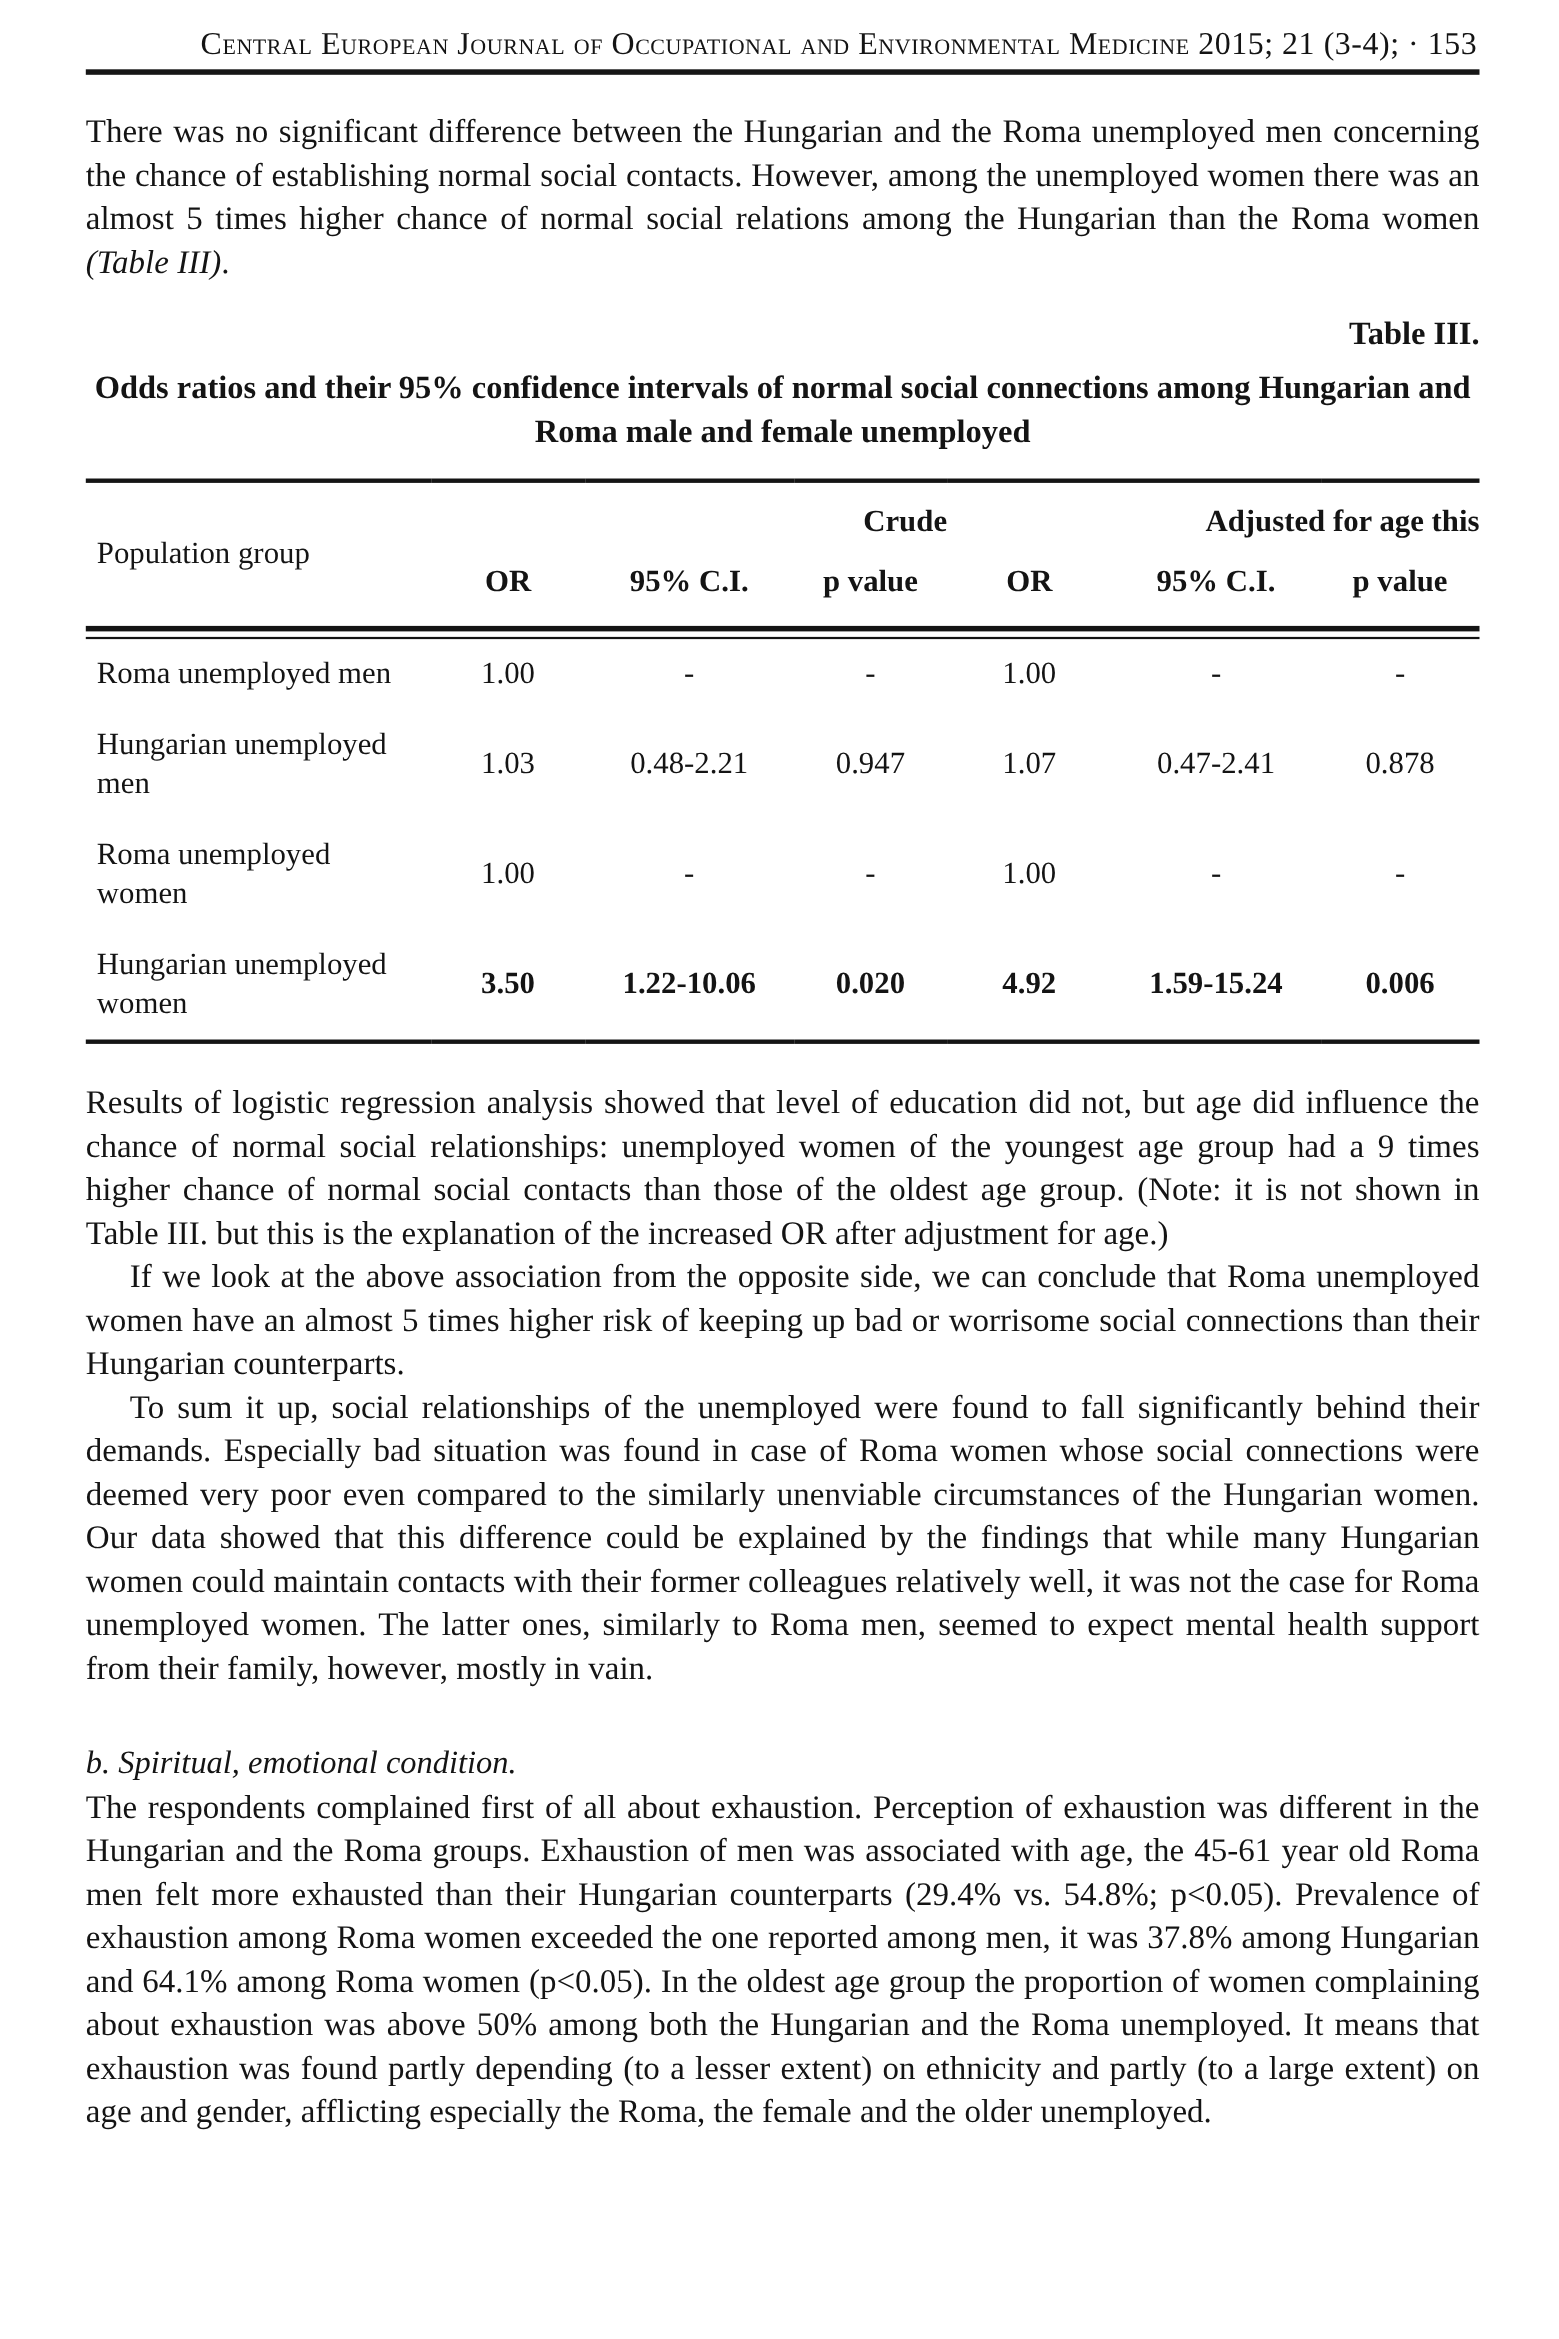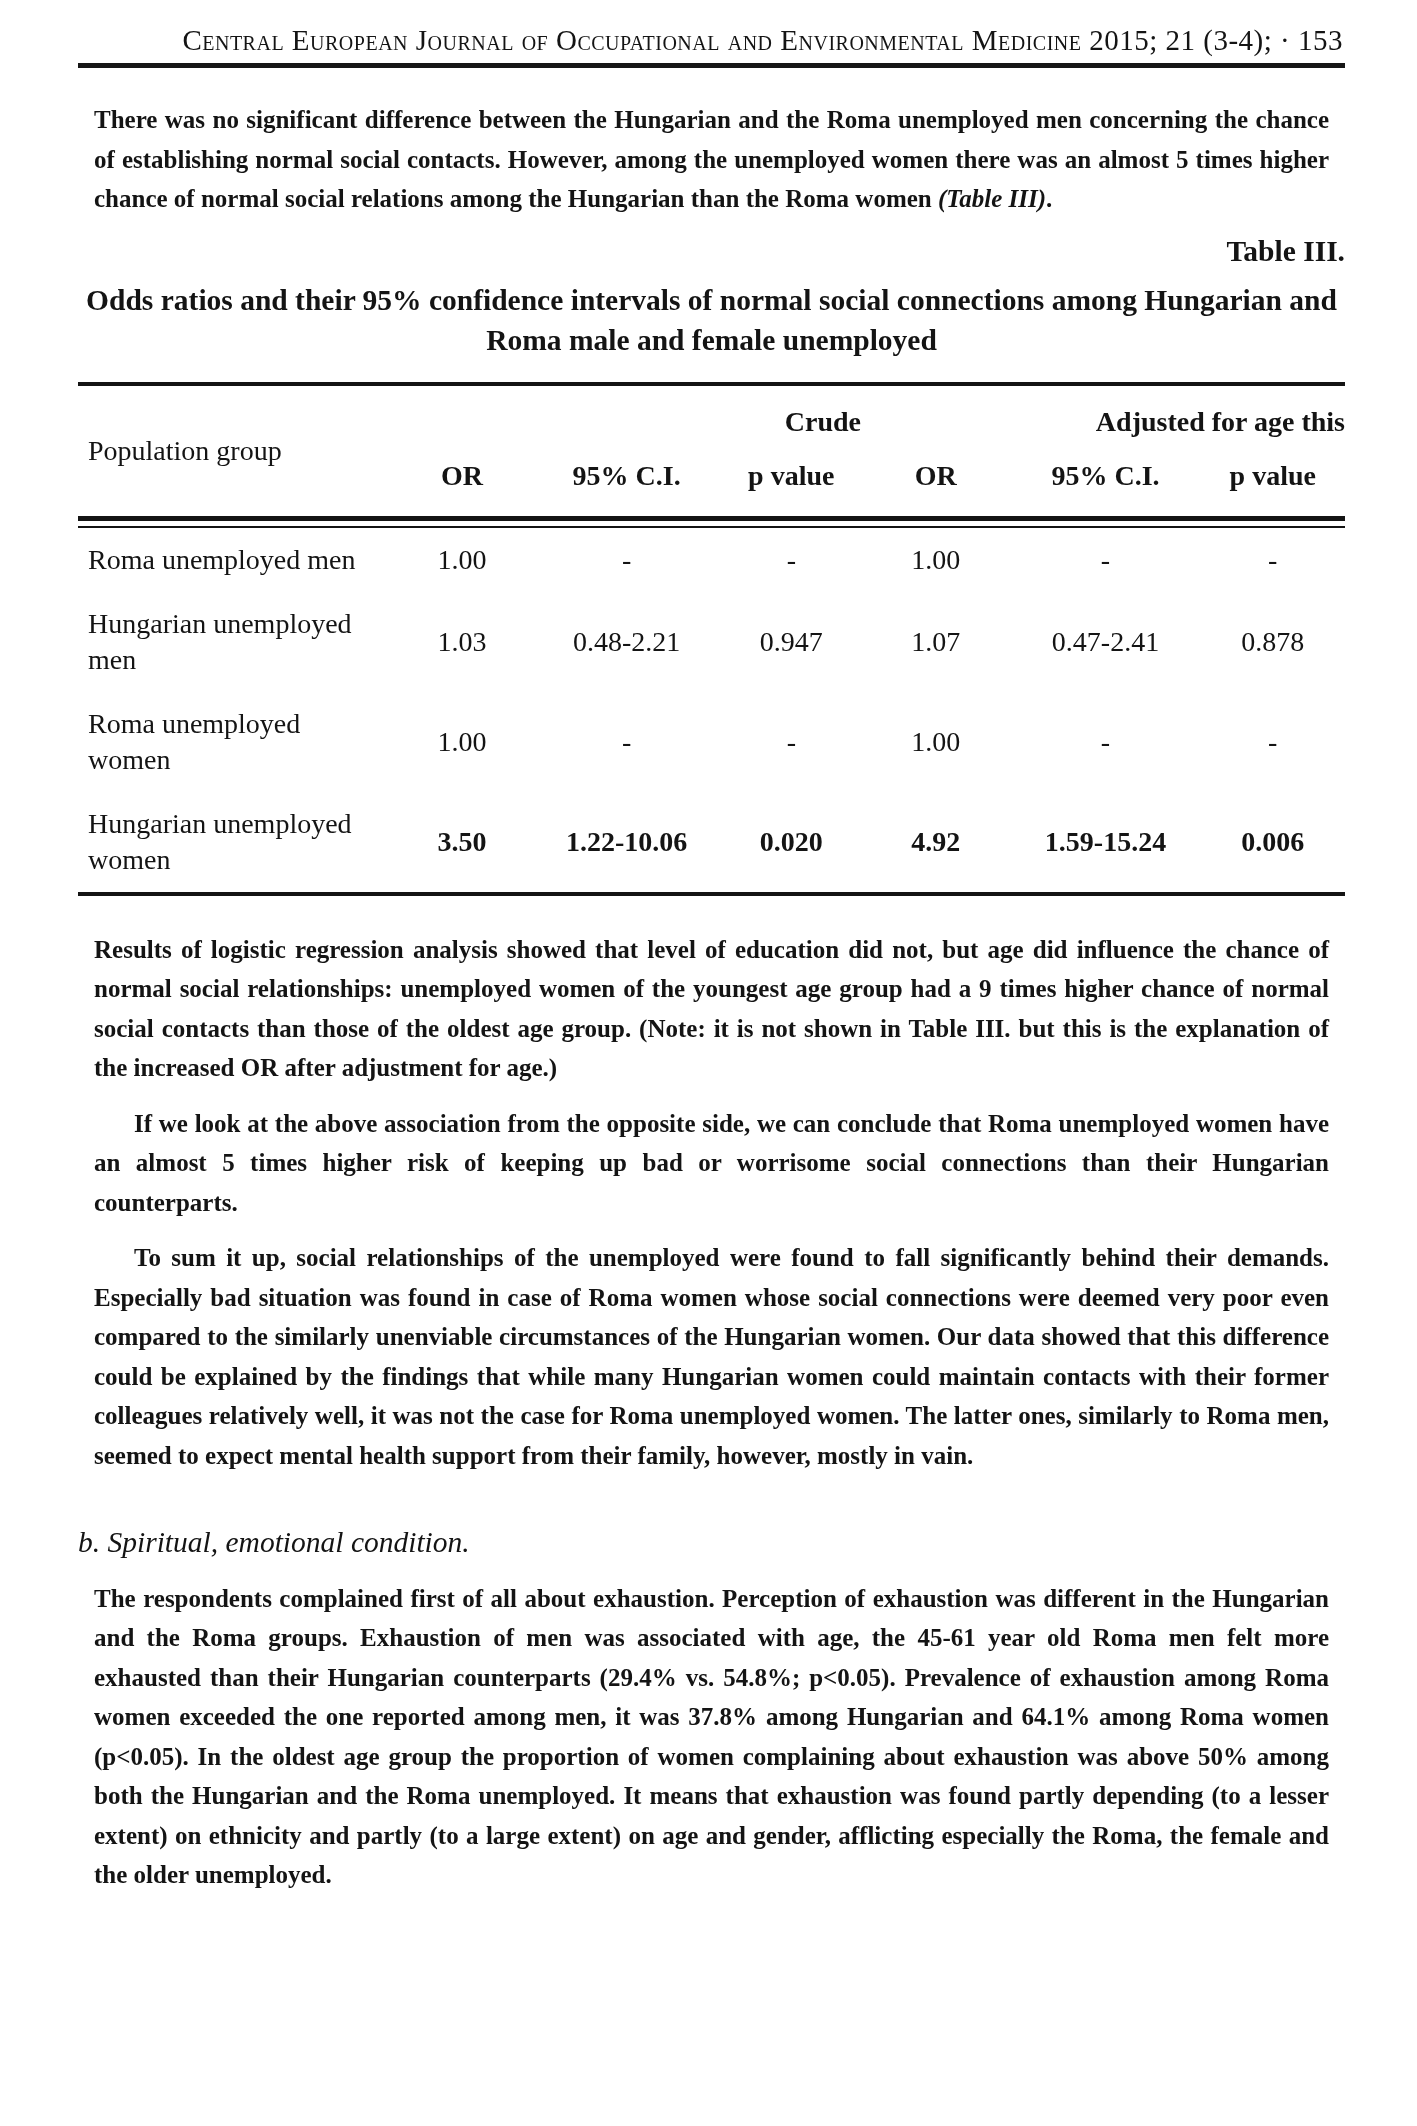--- a/index.html
+++ b/index.html
@@ -25,30 +25,30 @@
     margin-bottom: 6px;
     white-space: nowrap;
   }
   .header-rule {
     height: 5px;
     background: #161616;
     margin-bottom: 32px;
   }
   
   p {
-    margin: 16px;
-    font-size: 25px;
+    margin: 0;
+    font-size: 30px;
     line-height: 39.5px;
     text-align: justify;
-    font-weight: bold;
   }
   .indent { text-indent: 40px; }
   .ref-italic { font-style: italic; }
   
   .table-label {
+    margin-top: 30px;
     font-size: 29.5px;
     font-weight: bold;
     text-align: right;
   }
   .table-caption {
     margin-top: 12px;
     font-size: 29.5px;
     line-height: 40px;
     font-weight: bold;
     text-align: center;

